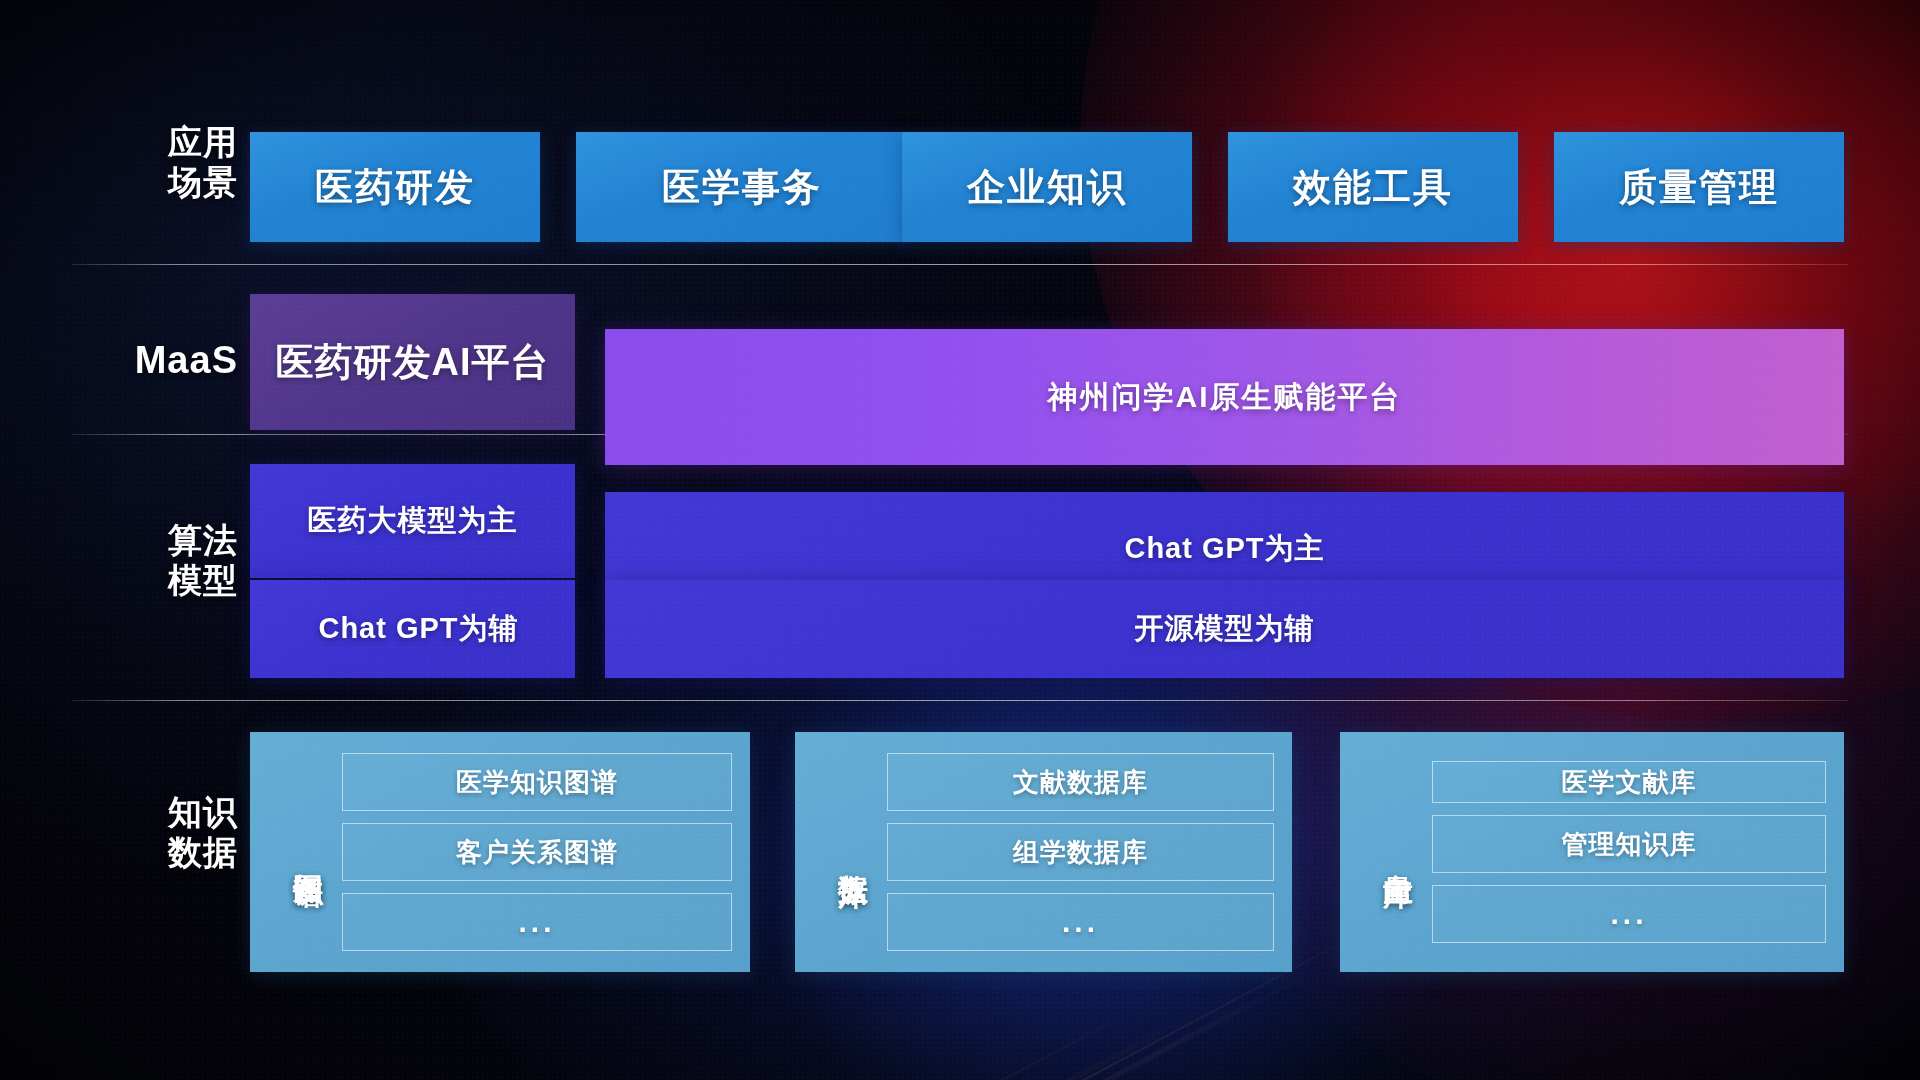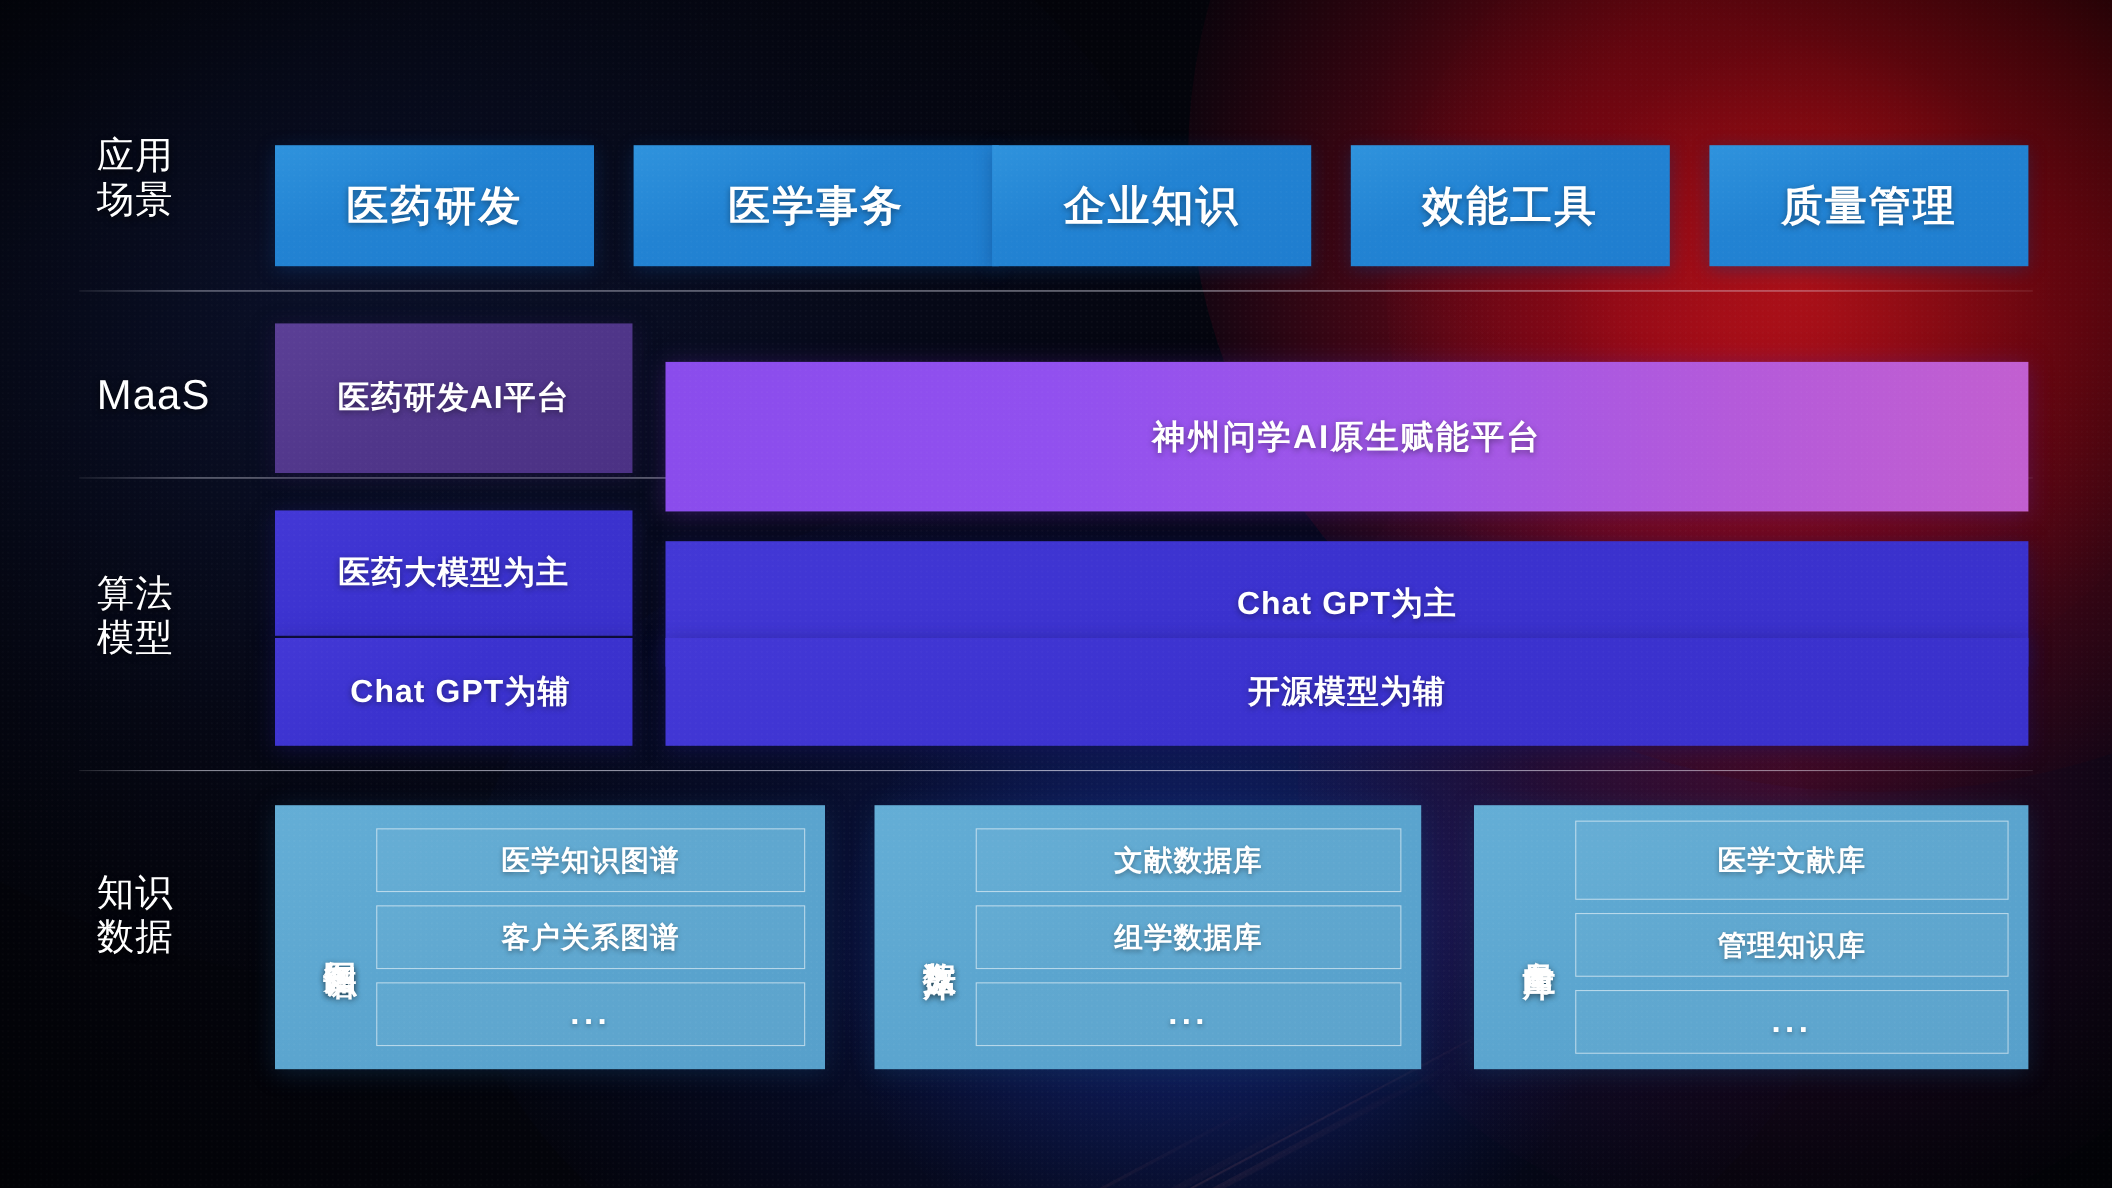--- a/index.html
+++ b/index.html
@@ -70,22 +70,22 @@
   #content{position:absolute;inset:0;z-index:5;}
 
   .divider{
     position:absolute;height:1px;left:72px;width:1776px;
     background:linear-gradient(to right, rgba(255,255,255,.10) 0%, rgba(214,214,228,.62) 6%, rgba(222,222,236,.70) 55%, rgba(230,220,235,.55) 88%, rgba(255,255,255,.12) 100%);
   }
 
   .rowlabel{
     position:absolute;
     color:#ffffff;
-    font-weight:400;
-    text-align:left;
+    font-weight:700;
+    text-align:right;
     line-height:1.18;
     letter-spacing:1px;
     text-shadow:0 2px 7px rgba(0,0,0,.75);
     width:150px;
     left:88px;
   }
 
   .box{
     position:absolute;
     display:flex;align-items:center;justify-content:center;
@@ -98,21 +98,21 @@
 
   
   .app-box{
     background:linear-gradient(160deg,#2f93dd 0%,#2283d3 40%,#1f7dcf 100%);
     font-size:38px;letter-spacing:2px;
     box-shadow:0 3px 16px rgba(10,60,120,.45);
   }
   
   .maas-left{
     background:linear-gradient(150deg,#5b3f96 0%,#50368a 50%,#4b3184 100%);
-    font-size:29px;letter-spacing:1px;
+    font-size:38px;letter-spacing:1px;
     box-shadow:0 3px 18px rgba(40,20,80,.5);
   }
   .maas-right{
     background:linear-gradient(92deg,#8a4cec 0%,#9150ef 28%,#a057e8 55%,#b45ada 78%,#c25fd0 100%);
     font-size:30px;letter-spacing:2px;
     box-shadow:0 3px 20px rgba(80,30,140,.5);
   }
   
   .algo-box{
     background:linear-gradient(150deg,#4338d6 0%,#3b32cf 45%,#3a31cc 100%);
@@ -262,19 +262,19 @@
       <div class="kd-item" style="height:58px;margin-bottom:12px;">文献数据库</div>
       <div class="kd-item" style="height:58px;margin-bottom:12px;">组学数据库</div>
       <div class="kd-item ellip" style="height:58px;">...</div>
     </div>
   </div>
 
   <div class="kd-panel" style="left:1340px;top:732px;width:504px;height:240px;padding:16px 18px 16px 22px;">
     <div class="dots"></div>
     <div class="kd-vlabel" style="width:56px;margin-right:14px;">向量库</div>
     <div class="kd-items">
-      <div class="kd-item" style="height:72px;margin-bottom:12px;">医学文献库</div>
+      <div class="kd-item" style="height:42px;margin-bottom:12px;">医学文献库</div>
       <div class="kd-item" style="height:58px;margin-bottom:12px;">管理知识库</div>
       <div class="kd-item ellip" style="height:58px;">...</div>
     </div>
   </div>
 
 </div>
 
 </body></html>

